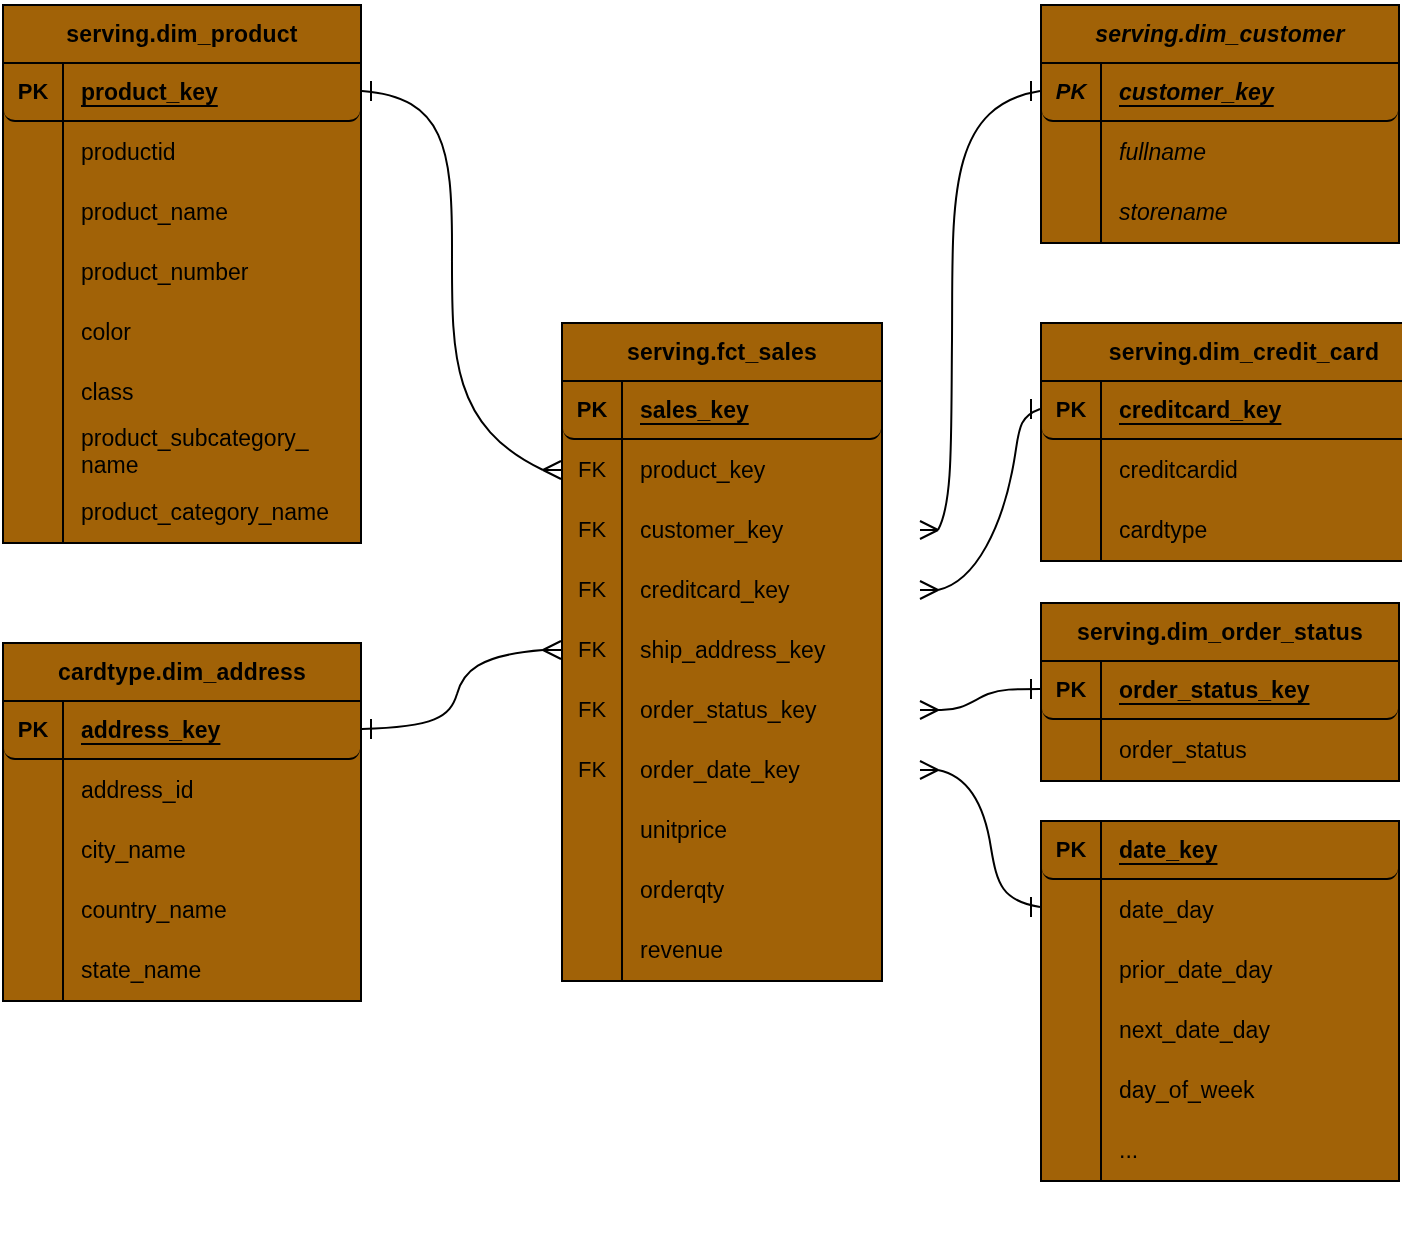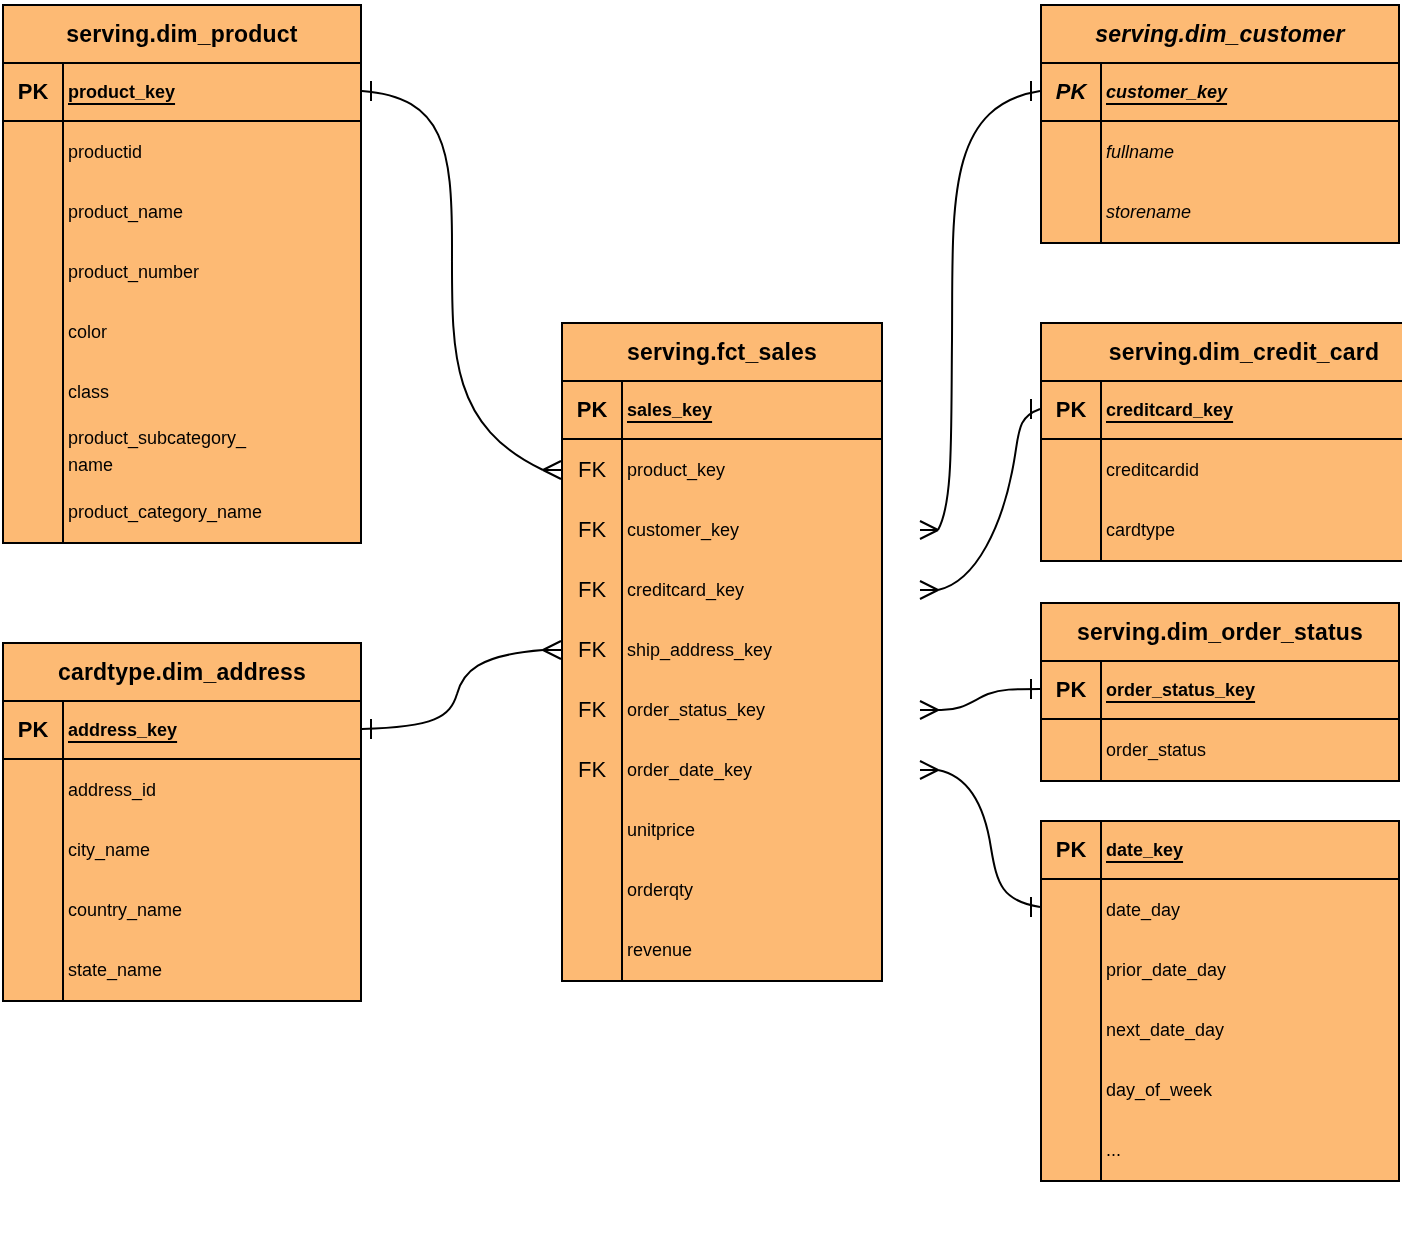--- a/index.html
+++ b/index.html
@@ -5,39 +5,39 @@
   html,body{margin:0;padding:0;}
   body{
     width:1402px;height:1242px;position:relative;background:#ffffff;
     font-family:"Liberation Sans", sans-serif;color:#000000;overflow:hidden;
   }
   #canvas{position:absolute;left:0;top:0;width:1402px;height:1242px;}
   svg.rels{position:absolute;left:0;top:0;z-index:1;}
   svg.rels path{stroke:#000000;stroke-width:2;fill:none;}
 
   .tbl{
-    position:absolute;z-index:2;background:#fdba74;
+    position:absolute;z-index:2;background:#a16207;
     border:2px solid #000000;box-sizing:border-box;
   }
   .t-head{
     height:56px;border-bottom:2px solid #000000;
     display:flex;align-items:center;justify-content:center;
     font-weight:bold;font-size:23px;letter-spacing:0.2px;
   }
-  .t-row{display:flex;align-items:stretch;min-height:60px;}
+  .t-row{display:flex;align-items:stretch;min-height:60px;border-radius:11px;}
   .t-pkrow{min-height:56px;border-bottom:2px solid #000000;}
   .t-key{
     flex:0 0 58px;width:58px;border-right:2px solid #000000;
     display:flex;align-items:center;justify-content:center;
     font-size:22px;
   }
   .t-pkrow .t-key{font-weight:bold;}
   .t-name{
     flex:1;display:flex;align-items:center;
-    padding-left:4px;padding-right:6px;font-size:18px;
+    padding-left:17px;padding-right:6px;font-size:23px;
     white-space:pre-line;line-height:27px;
   }
   .t-pkname{
     font-weight:bold;text-decoration:underline;
     text-decoration-thickness:2px;text-underline-offset:5px;
   }
 
   
   #t0{left:2px;   top:4px;   width:360px;}
   #t1{left:2px;   top:642px; width:360px;}

